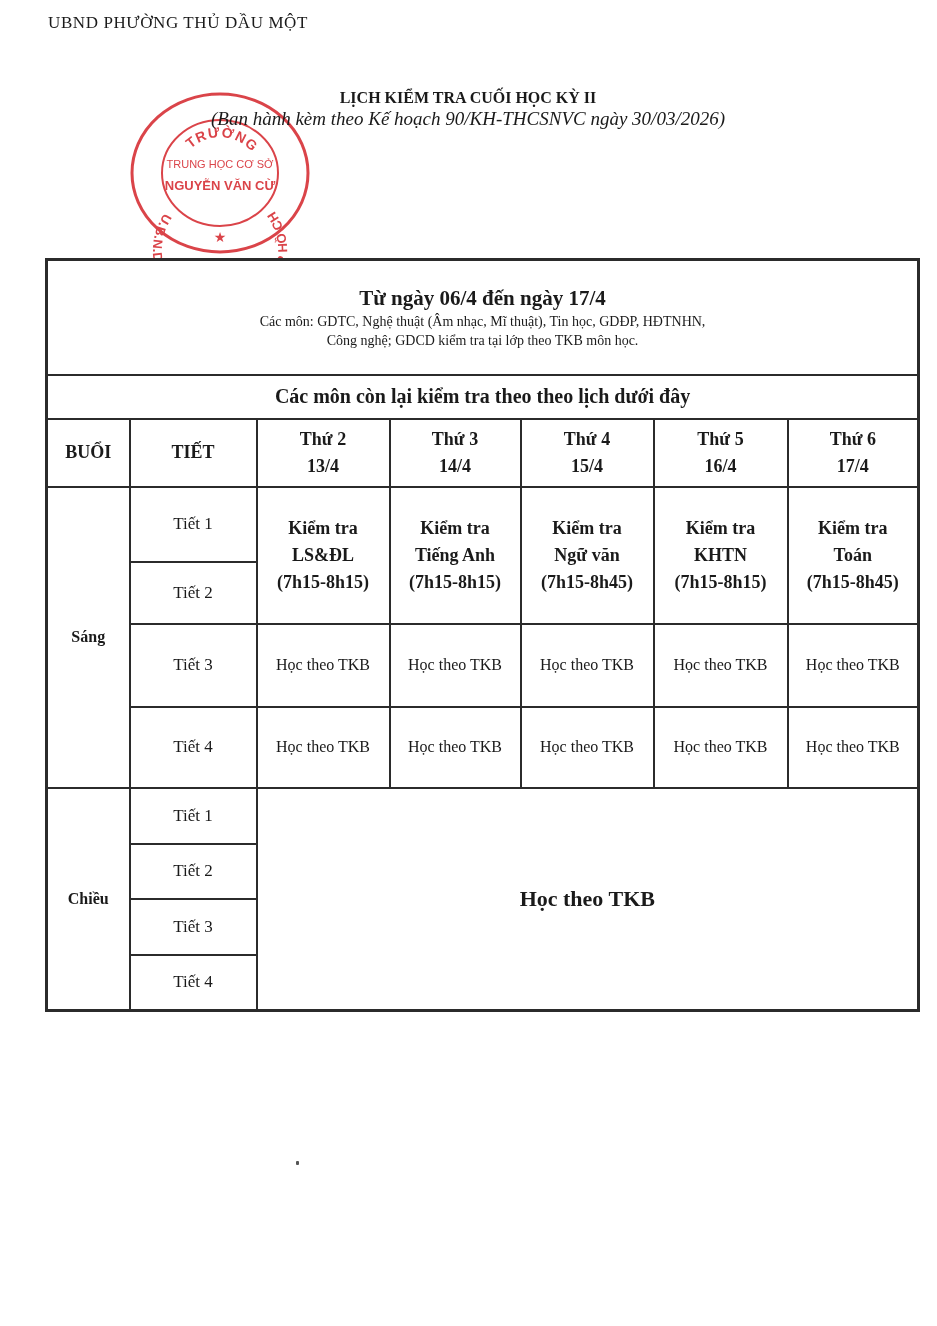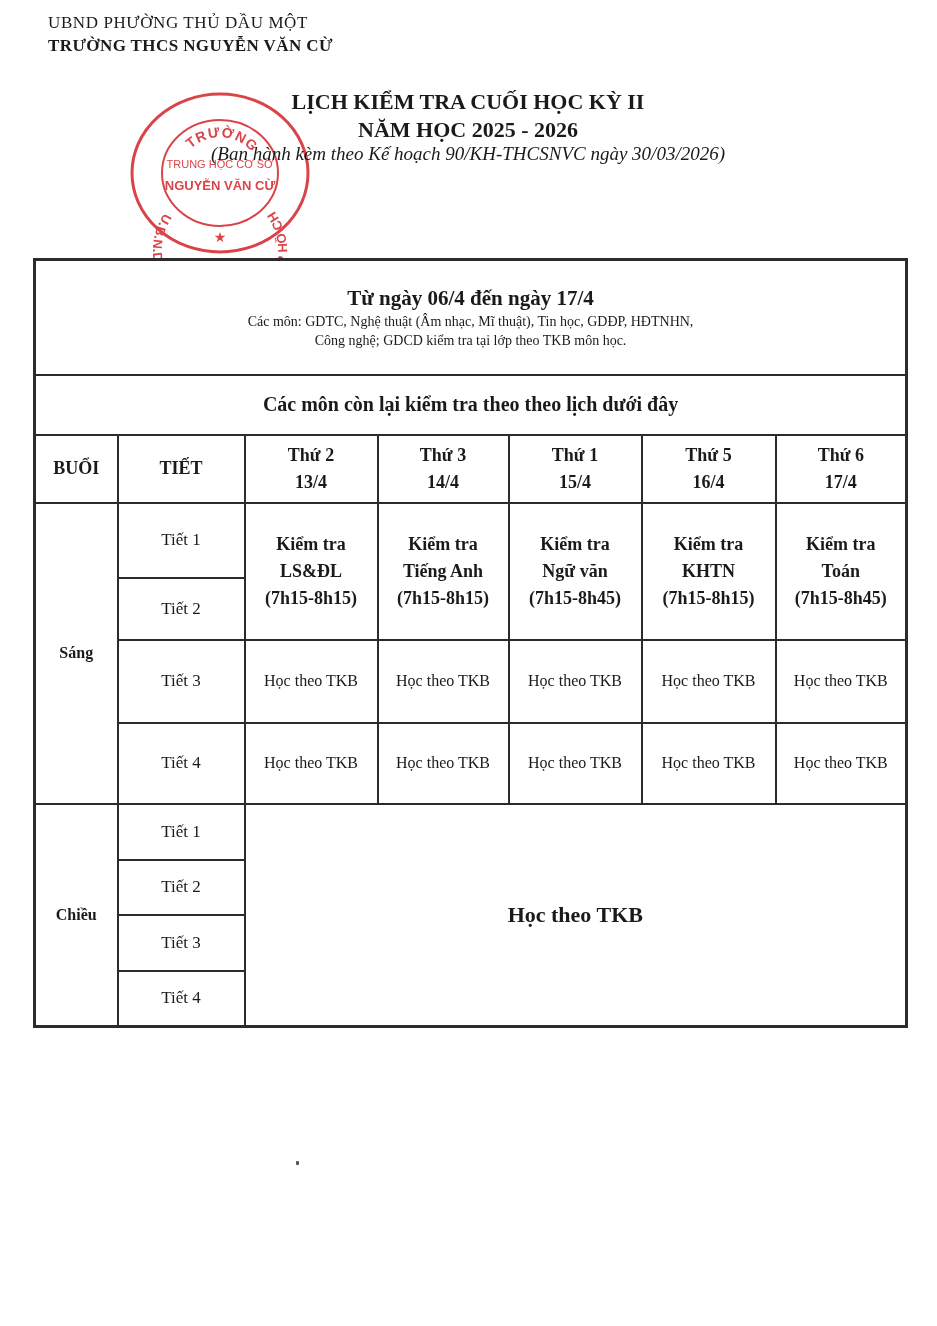--- a/index.html
+++ b/index.html
@@ -8,30 +8,30 @@
     font-family:"Liberation Serif","DejaVu Serif",serif;color:#1a1a1a;
     overflow:hidden;
   }
   
   .org-block{position:absolute;left:48px;top:12px;z-index:3;line-height:1.35;}
   .org-line1{font-size:17px;letter-spacing:0.6px;}
   .org-line2{font-size:17px;font-weight:bold;letter-spacing:0.4px;}
 
   
   .title-block{position:absolute;left:34px;top:88px;width:868px;text-align:center;z-index:3;}
-  .title-line{font-size:22px;font-weight:bold;line-height:1.25;}
+  .title-line{font-size:16px;font-weight:bold;line-height:1.25;}
   .subtitle{font-size:19px;font-style:italic;}
   .applies{font-size:23px;font-weight:bold;margin-top:16px;letter-spacing:0.3px;}
 
   
   .stamp{position:absolute;left:128px;top:90px;width:186px;height:168px;z-index:1;opacity:0.93;}
 
   
   table.sched{
-    position:absolute;left:33px;top:258px;width:872px;z-index:2;
+    position:absolute;left:45px;top:258px;width:872px;z-index:2;
     border-collapse:collapse;table-layout:fixed;background:transparent;
   }
   table.sched{border:3px solid #2b2b2b;}
   table.sched td{border:2px solid #2b2b2b;text-align:center;vertical-align:middle;padding:0;}
   td.thickb{border-bottom-width:3px;}
   .period-hdr{font-size:21px;font-weight:bold;line-height:1.4;}
   .period-note{font-size:14px;line-height:1.35;}
   .remaining{font-size:20px;font-weight:bold;}
   .colhead{font-size:18px;font-weight:bold;line-height:1.5;}
   .day-date{font-size:18px;font-weight:bold;}
@@ -41,21 +41,20 @@
   .tkb-cell{font-size:16px;}
   .tkb-big{font-size:22px;font-weight:bold;}
 
   .speck{position:absolute;left:296px;top:1161px;width:3px;height:4px;background:#555;border-radius:1px;z-index:2;}
 </style>
 </head>
 <body>
 
 <div class="org-block">
   <div class="org-line1">UBND PHƯỜNG THỦ DẦU MỘT</div>
-  <div class="org-line2">TRƯỜNG THCS NGUYỄN VĂN CỪ</div>
 </div>
 
 <svg class="stamp" viewBox="0 0 186 168" xmlns="http://www.w3.org/2000/svg">
   <g fill="none" stroke="#d8363c">
     <ellipse cx="92" cy="83" rx="88" ry="79" stroke-width="3"></ellipse>
     <ellipse cx="92" cy="83" rx="58" ry="53" stroke-width="2"></ellipse>
   </g>
   <defs>
     <path id="ringPath" d="M 37.4 121.5 A 67 67 0 1 0 146.6 121.5" fill="none"></path>
     <path id="truongPath" d="M 60 62 A 42 42 0 0 1 124 62" fill="none"></path>
@@ -66,21 +65,20 @@
   <text x="92" y="152" text-anchor="middle" font-size="14" fill="#d8363c">★</text>
   <text font-size="14" font-weight="bold" fill="#d8363c" letter-spacing="1" font-family="Liberation Sans, sans-serif">
     <textPath href="#truongPath" startOffset="4">TRƯỜNG</textPath>
   </text>
   <text x="92" y="78" text-anchor="middle" font-size="11" fill="#d8363c" font-family="Liberation Sans, sans-serif">TRUNG HỌC CƠ SỞ</text>
   <text x="92" y="100" text-anchor="middle" font-size="13" font-weight="bold" fill="#d8363c" font-family="Liberation Sans, sans-serif">NGUYỄN VĂN CỪ</text>
 </svg>
 
 <div class="title-block">
   <div class="title-line">LỊCH KIỂM TRA CUỐI HỌC KỲ II</div>
-  <div class="title-line">NĂM HỌC 2025 - 2026</div>
   <div class="subtitle">(Ban hành kèm theo Kế hoạch 90/KH-THCSNVC ngày 30/03/2026)</div>
 </div>
 
 <table class="sched">
   <colgroup>
     <col style="width:83px">
       <col style="width:127px">
       <col style="width:133px">
     <col style="width:131px">
       <col style="width:133px">
@@ -90,37 +88,37 @@
   <tbody>
 
     <tr style="height:115px">
       <td colspan="7">
         <div class="period-hdr">Từ ngày 06/4 đến ngày 17/4</div>
         <div class="period-note">Các môn: GDTC, Nghệ thuật (Âm nhạc, Mĩ thuật), Tin học, GDĐP, HĐTNHN,</div>
         <div class="period-note">Công nghệ; GDCD kiểm tra tại lớp theo TKB môn học.</div>
       </td>
     </tr>
 
-    <tr style="height:60px">
+    <tr style="height:44px">
       <td colspan="7" class="thickb remaining">Các môn còn lại kiểm tra theo theo lịch dưới đây</td>
     </tr>
 
     <tr style="height:68px">
       <td class="colhead">BUỔI</td>
       <td class="colhead">TIẾT</td>
       <td class="colhead">
         <div>Thứ 2</div>
         <div class="day-date">13/4</div>
       </td>
       <td class="colhead">
         <div>Thứ 3</div>
         <div class="day-date">14/4</div>
       </td>
       <td class="colhead">
-        <div>Thứ 1</div>
+        <div>Thứ 4</div>
         <div class="day-date">15/4</div>
       </td>
       <td class="colhead">
         <div>Thứ 5</div>
         <div class="day-date">16/4</div>
       </td>
       <td class="colhead">
         <div>Thứ 6</div>
         <div class="day-date">17/4</div>
       </td>

